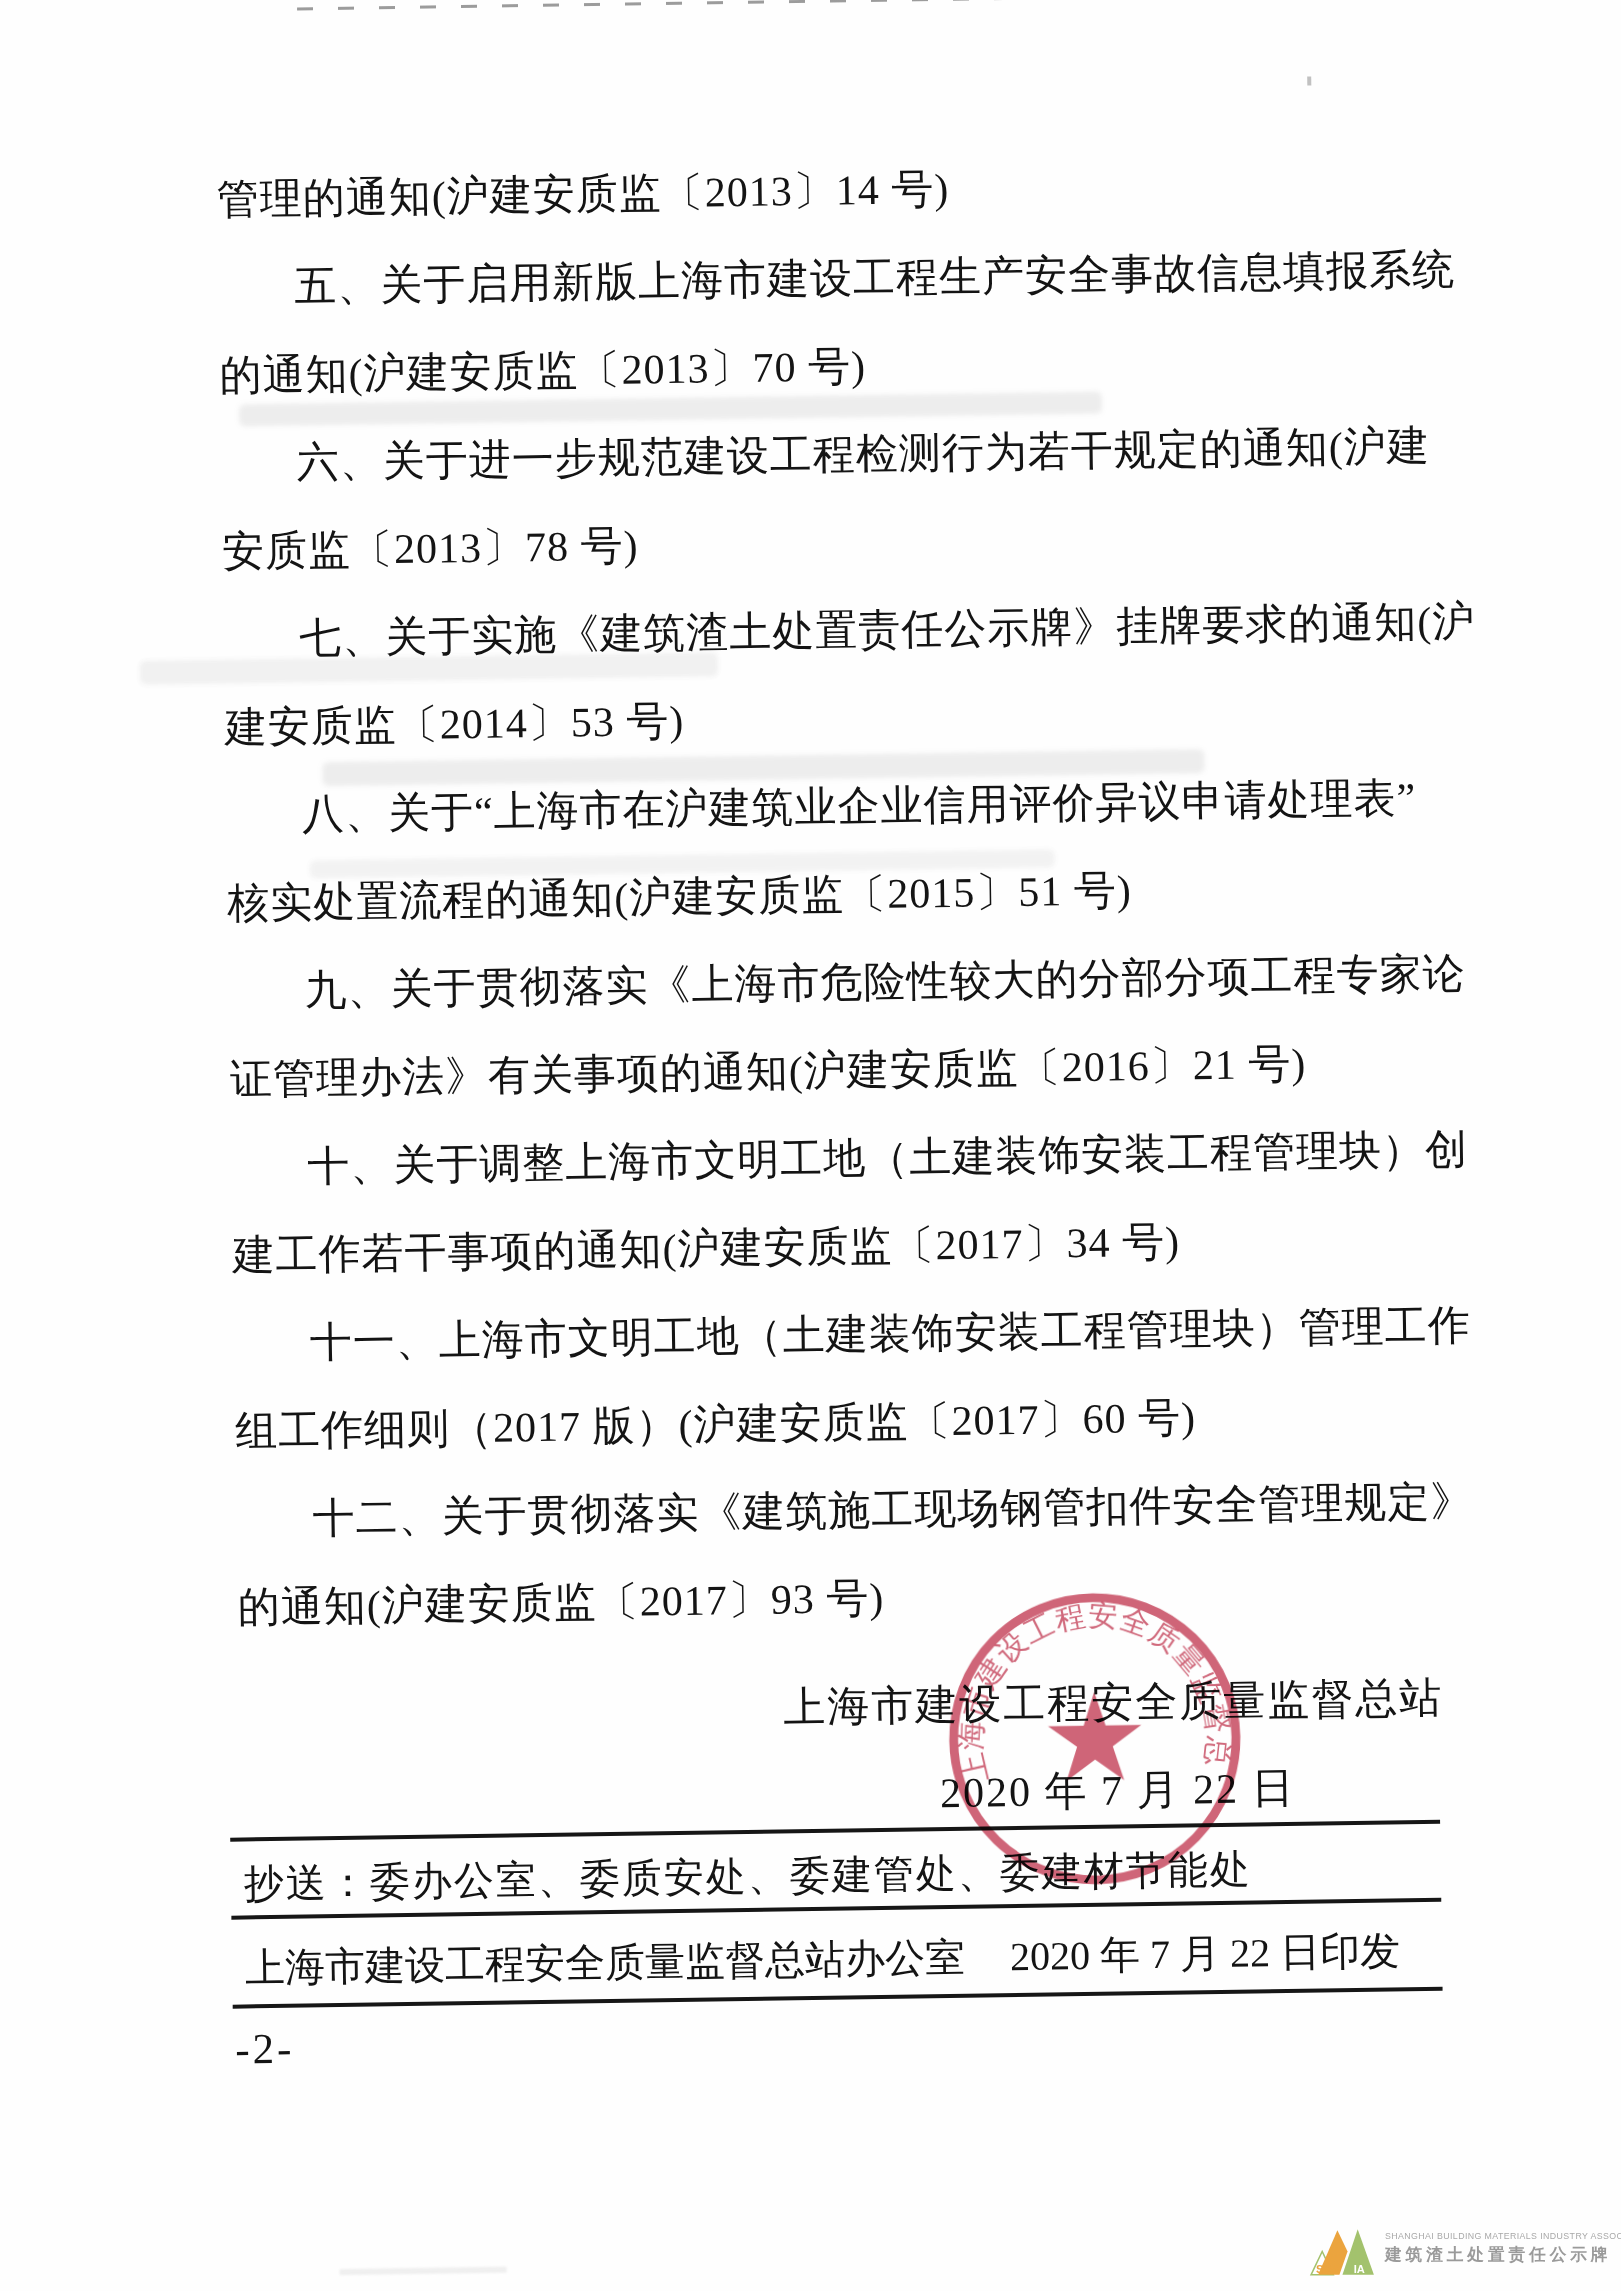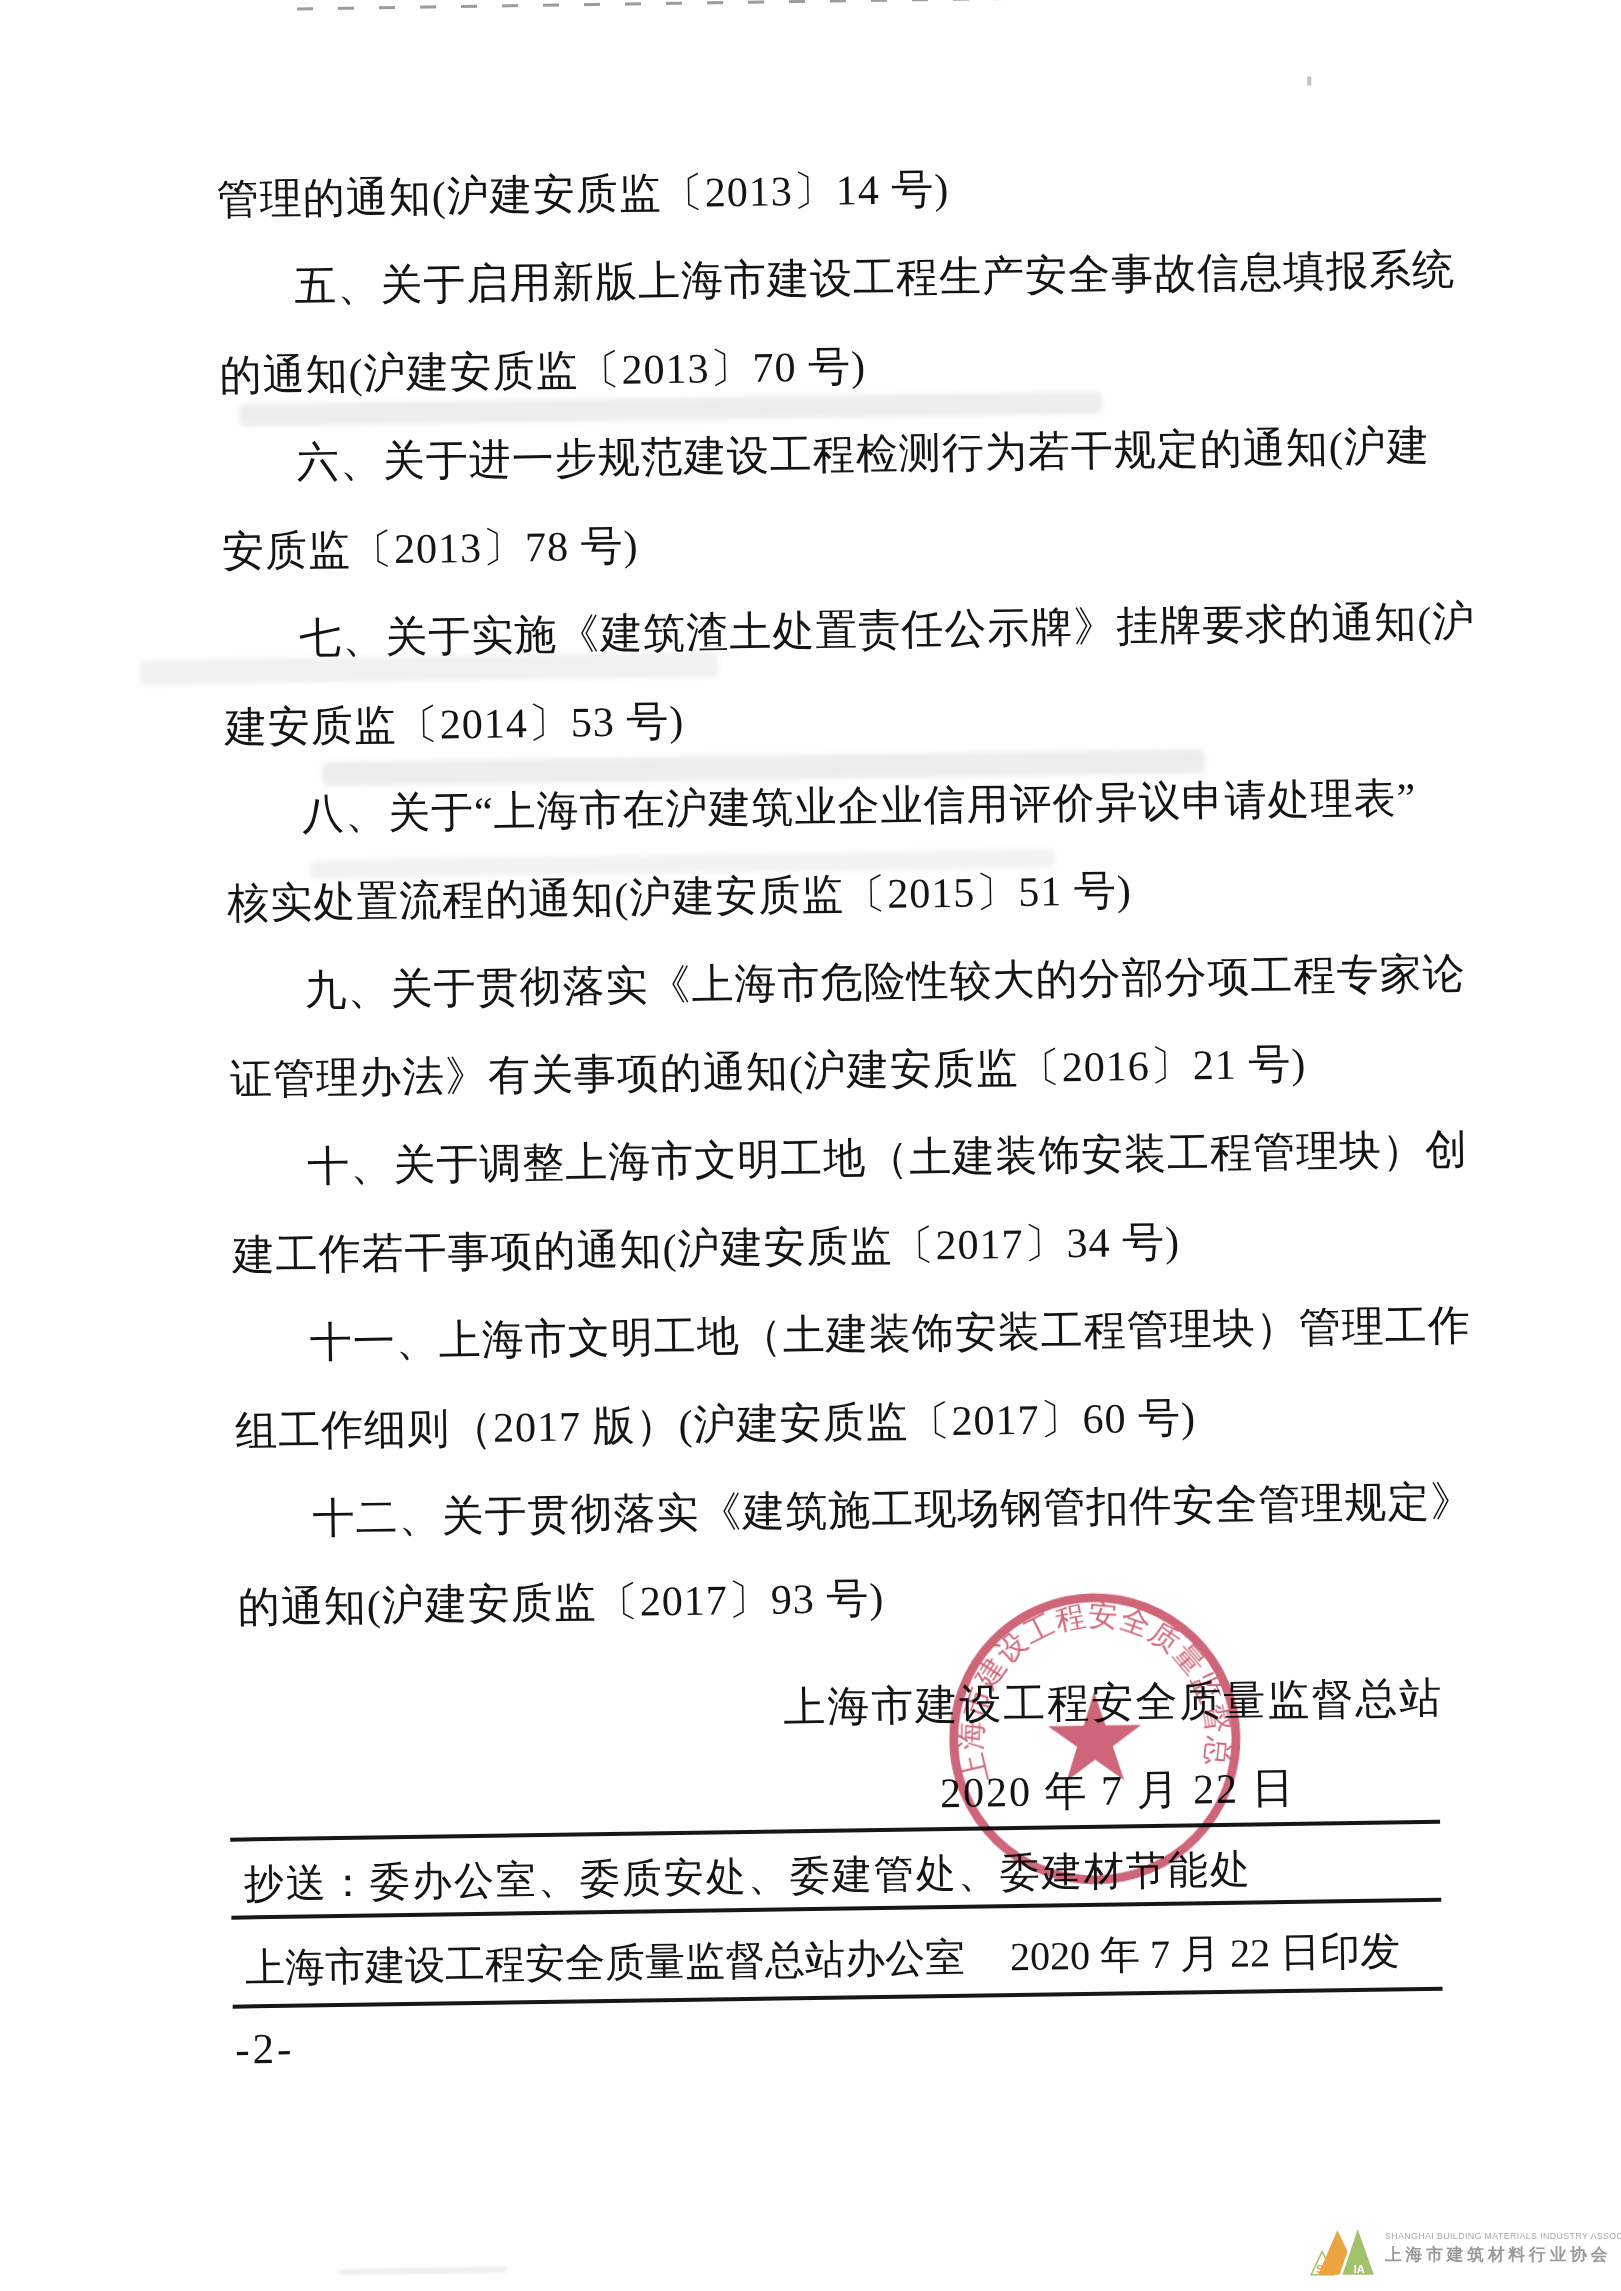--- a/index.html
+++ b/index.html
@@ -136,16 +136,16 @@
 <div class="logo">
   <svg class="logo-mark" viewBox="0 0 140 100">
     <polygon points="4,98 26,52 48,98" fill="#ffffff" stroke="#a3c26d" stroke-width="3"></polygon>
     <polygon points="18,98 56,10 76,52 60,98" fill="#eba43e"></polygon>
     <polygon points="66,98 96,8 128,98" fill="#a3c26d"></polygon>
     <text x="14" y="94" font-size="22" fill="#eba43e" font-family="Liberation Sans, DejaVu Sans, sans-serif" font-weight="bold">SB</text>
     <text x="88" y="94" font-size="22" fill="#ffffff" font-family="Liberation Sans, DejaVu Sans, sans-serif" font-weight="bold">IA</text>
   </svg>
   <div class="logo-text">
     <p class="logo-en">SHANGHAI BUILDING MATERIALS INDUSTRY ASSOCIATION</p>
-    <p class="logo-zh">上海市建筑材料行业协会</p>
+    <p class="logo-zh">建筑渣土处置责任公示牌</p>
   </div>
 </div>
 
 
 </body></html>

